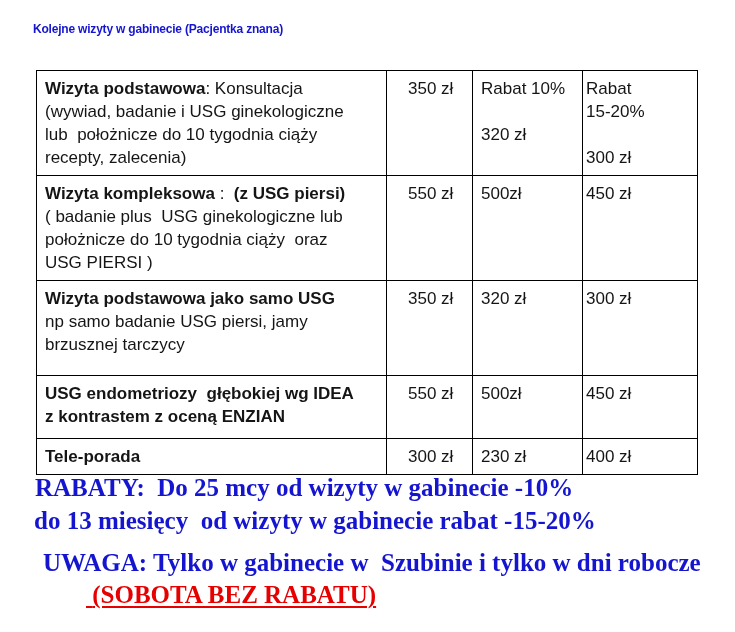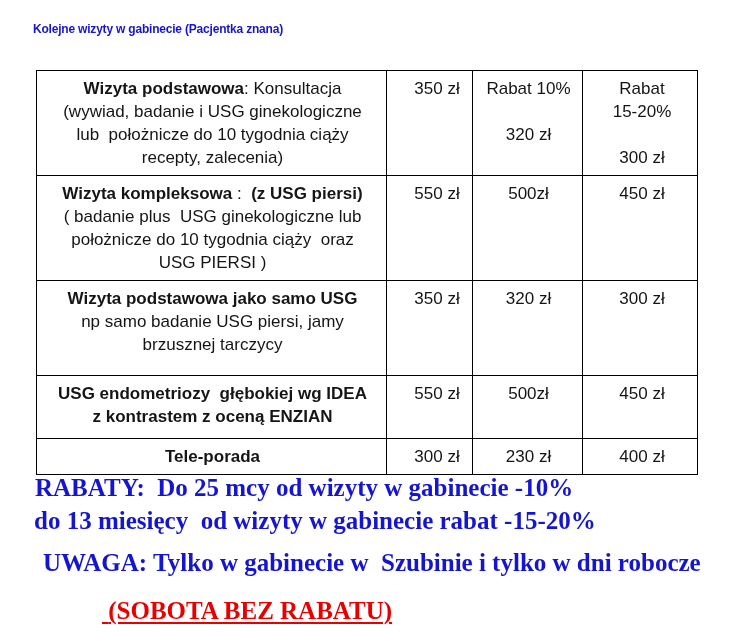--- a/index.html
+++ b/index.html
@@ -8,57 +8,56 @@
     width:735px;height:632px;background:#ffffff;position:relative;
     font-family:"Liberation Sans",sans-serif;overflow:hidden;
   }
   .title{
     position:absolute;left:33px;top:22px;
     font-size:12px;font-weight:bold;color:var(--blue);
     letter-spacing:-0.2px;white-space:pre;
   }
   table.price{
     position:absolute;left:36px;top:70px;
-    border-collapse:collapse;table-layout:fixed;text-align:center;
+    border-collapse:collapse;table-layout:fixed;
   }
   col.c1{width:350px}
   col.c2{width:86px}
   col.c3{width:110px}
   col.c4{width:115px}
   td{
     border:1.5px solid #000;
     vertical-align:top;
     font-size:17px;line-height:23px;color:var(--ink);
     padding:6px 6px 6px 8px;
     white-space:pre-wrap;overflow:hidden;
   }
   td.c2{padding-left:21px}
   td.c3{padding-left:8px}
-  td.c4{padding-left:10px}
+  td.c4{padding-left:3px}
   tr.r1{height:105px}
   tr.r2{height:103px}
   tr.r3{height:95px}
   tr.r4{height:63px}
   tr.r5{height:34px}
   .b{font-weight:bold}
   .note{
     position:absolute;
     font-family:"Liberation Serif",serif;
     font-weight:bold;font-size:25px;color:var(--blue);
     white-space:pre-wrap;
   }
   .f1{left:35px;top:474px}
   .f2{left:34px;top:507px}
   .f3{left:43px;top:549px}
   .f4{
-    left:102px;top:581px;color:var(--red);
+    left:86px;top:581px;color:var(--red);
     text-decoration:underline;
     text-decoration-thickness:2px;
     text-underline-offset:3px;
-    margin-top:16px;
   }
 </style>
 </head>
 <body>
 
 <div class="title">Kolejne wizyty w gabinecie (Pacjentka znana)</div>
 
 <table class="price">
   <colgroup>
     <col class="c1">

